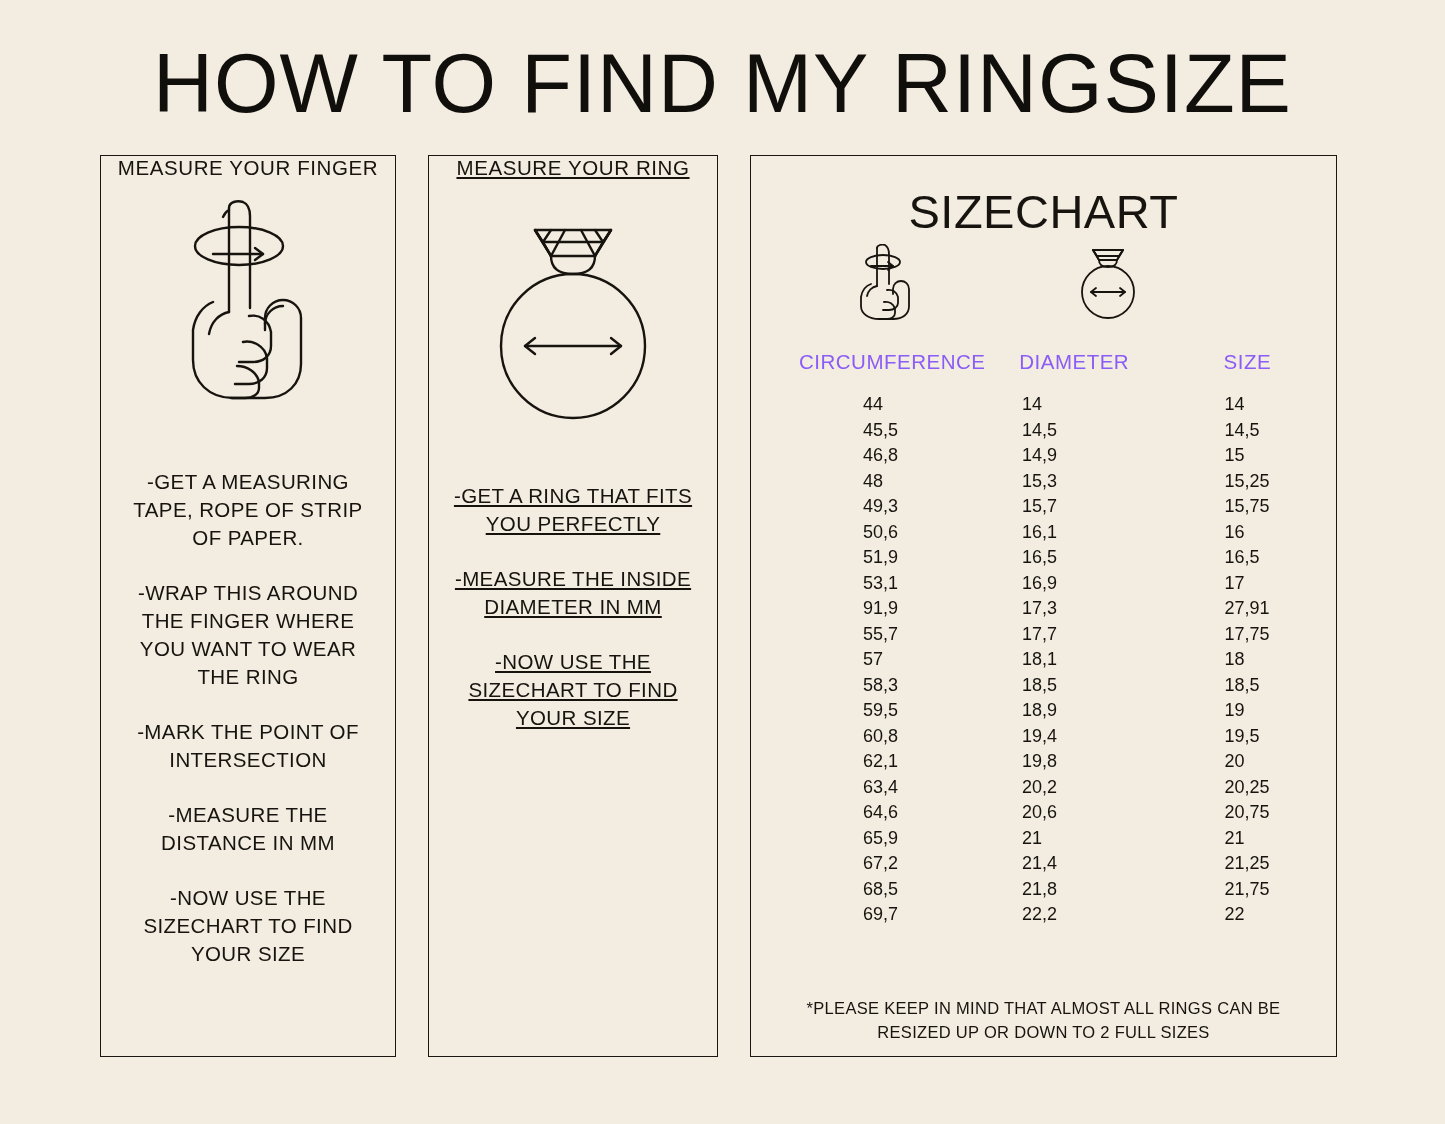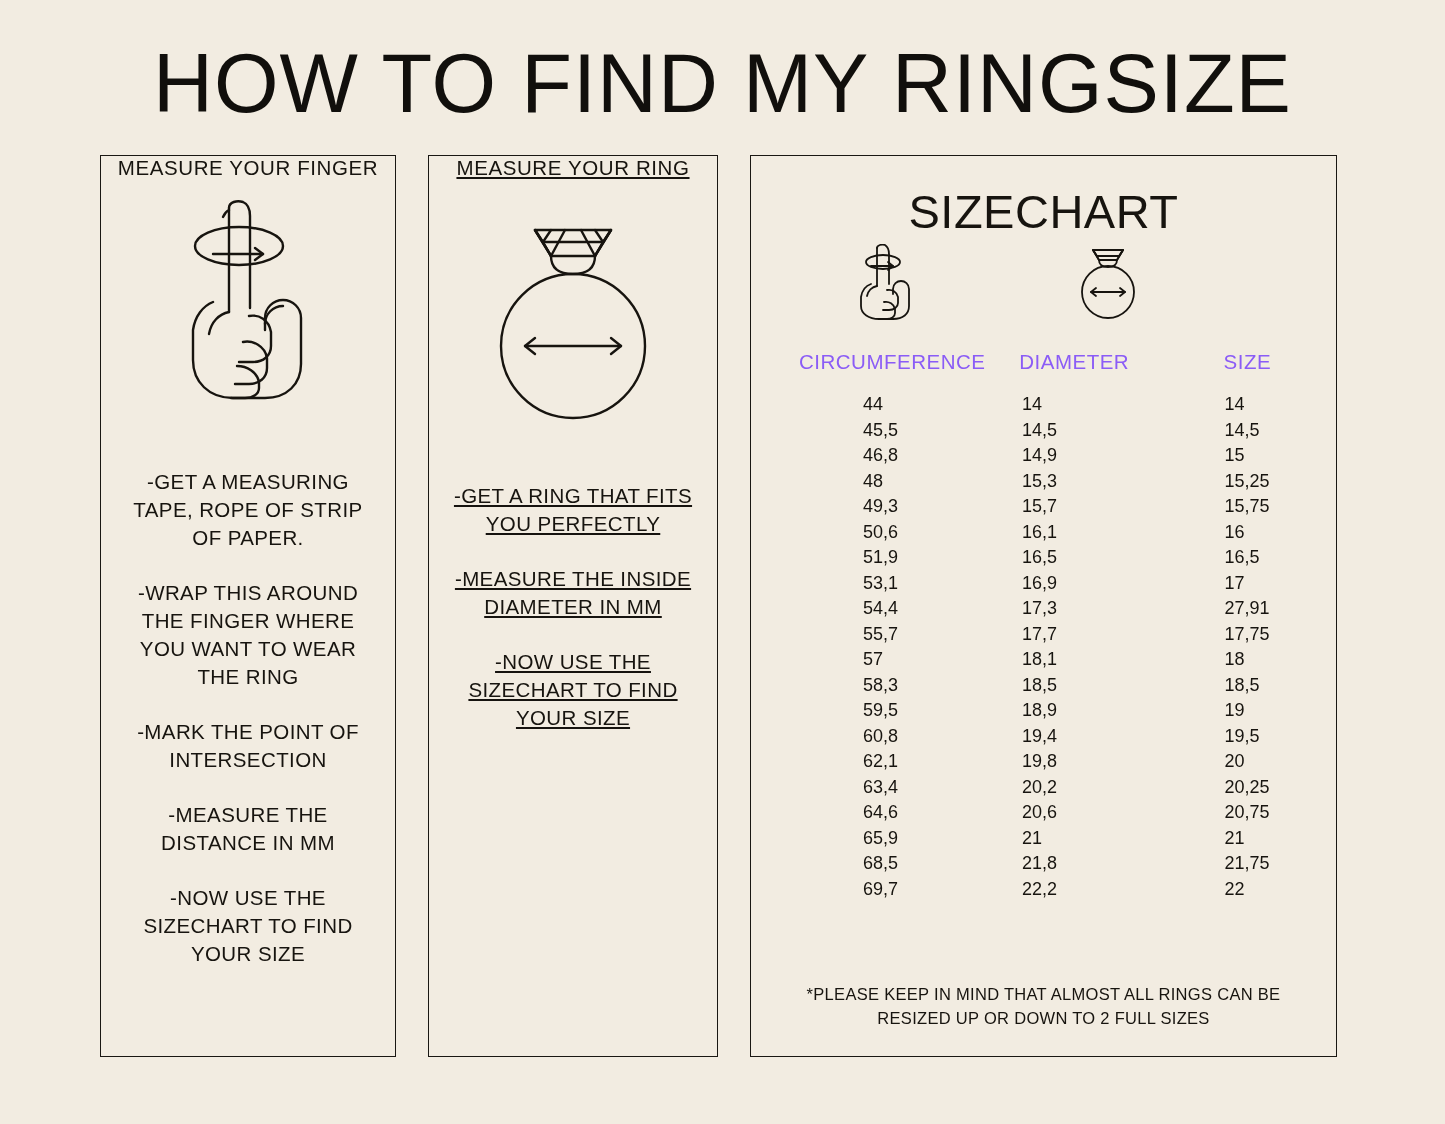--- a/index.html
+++ b/index.html
@@ -141,21 +141,21 @@
     line-height: 25.5px;
     padding-left: 112px;
     color: #17140f;
   }
   .chart-body-row .col-circ { width: 171px; }
   .chart-body-row .col-diam { width: 218px; }
   .chart-body-row .col-size { width: 120px; }
 
   .footnote {
     position: absolute;
-    bottom: 26px;
+    bottom: 12px;
     left: 0;
     width: 100%;
     text-align: center;
     font-size: 16.5px;
     line-height: 24px;
     letter-spacing: 0.3px;
     padding: 0 40px;
     box-sizing: border-box;
     color: #17140f;
   }
@@ -308,21 +308,21 @@
           <div class="col-circ">51,9</div>
           <div class="col-diam">16,5</div>
           <div class="col-size">16,5</div>
         </div>
         <div class="chart-body-row">
           <div class="col-circ">53,1</div>
           <div class="col-diam">16,9</div>
           <div class="col-size">17</div>
         </div>
         <div class="chart-body-row">
-          <div class="col-circ">54,4</div>
+          <div class="col-circ">91,9</div>
           <div class="col-diam">17,3</div>
           <div class="col-size">27,91</div>
         </div>
         <div class="chart-body-row">
           <div class="col-circ">55,7</div>
           <div class="col-diam">17,7</div>
           <div class="col-size">17,75</div>
         </div>
         <div class="chart-body-row">
           <div class="col-circ">57</div>
@@ -358,20 +358,25 @@
           <div class="col-circ">64,6</div>
           <div class="col-diam">20,6</div>
           <div class="col-size">20,75</div>
         </div>
         <div class="chart-body-row">
           <div class="col-circ">65,9</div>
           <div class="col-diam">21</div>
           <div class="col-size">21</div>
         </div>
         <div class="chart-body-row">
+          <div class="col-circ">67,2</div>
+          <div class="col-diam">21,4</div>
+          <div class="col-size">21,25</div>
+        </div>
+        <div class="chart-body-row">
           <div class="col-circ">68,5</div>
           <div class="col-diam">21,8</div>
           <div class="col-size">21,75</div>
         </div>
         <div class="chart-body-row">
           <div class="col-circ">69,7</div>
           <div class="col-diam">22,2</div>
           <div class="col-size">22</div>
         </div>
       </div>

